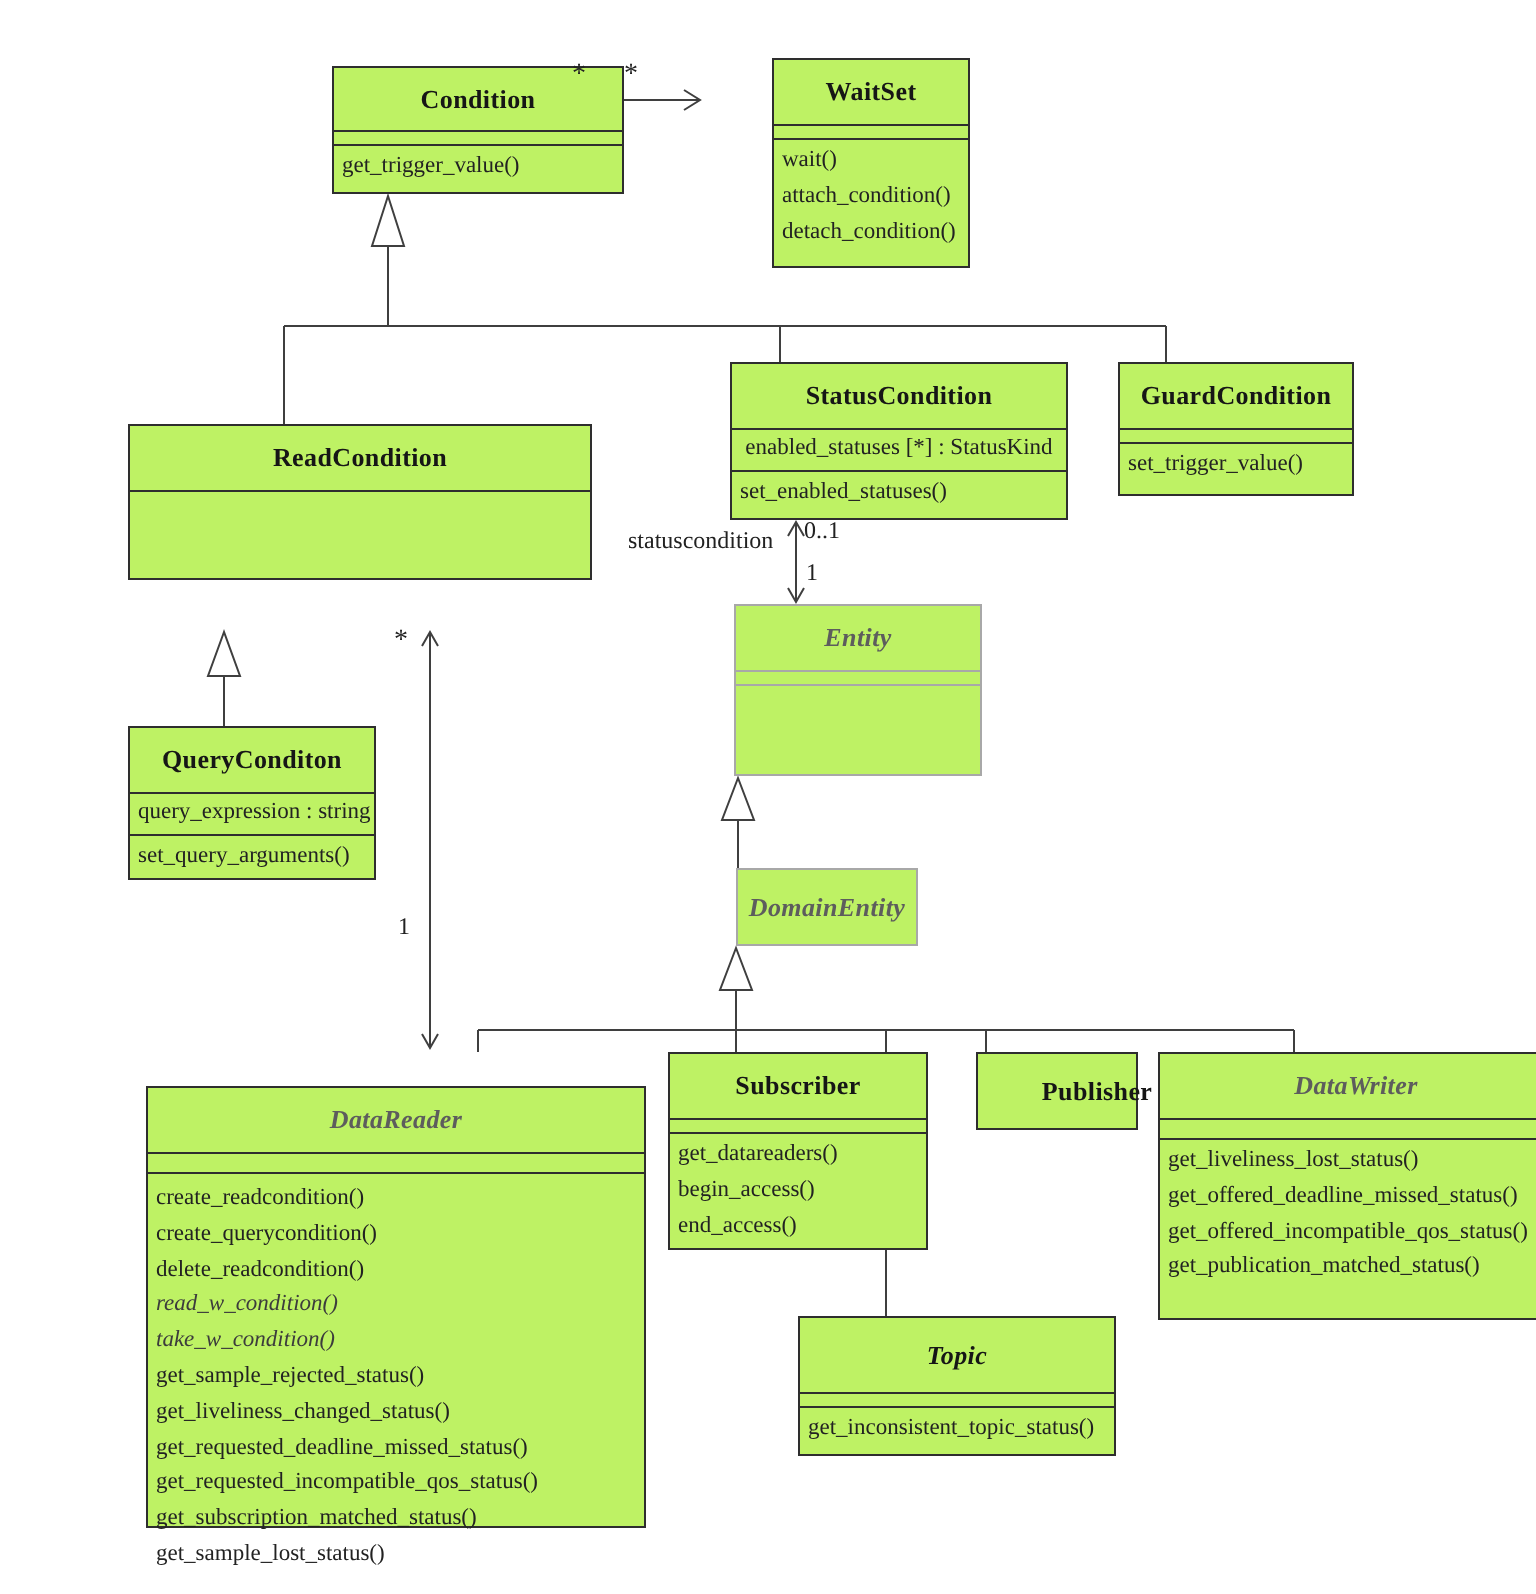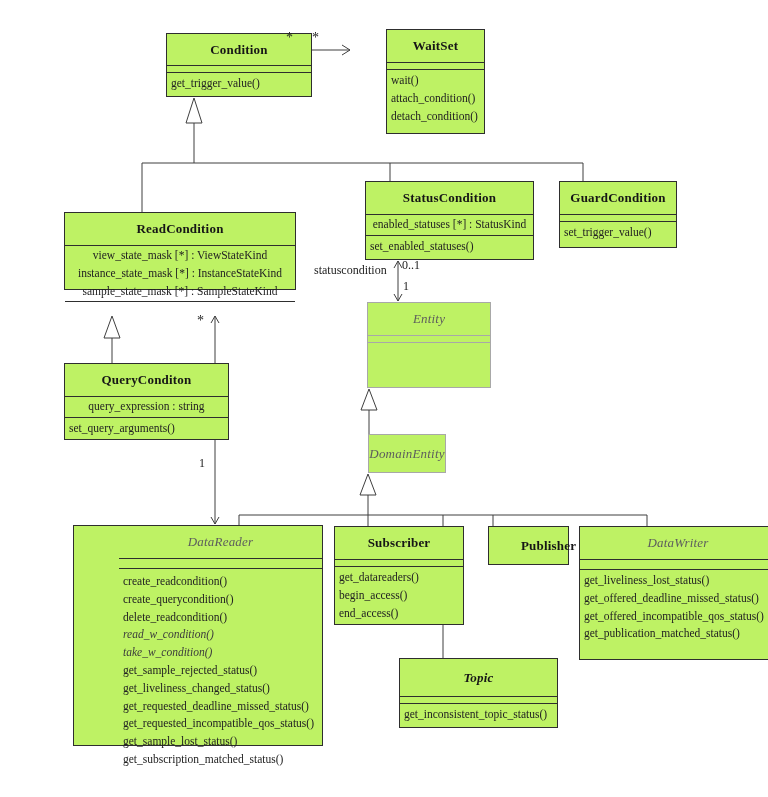--- a/index.html
+++ b/index.html
@@ -17,21 +17,21 @@
   }
   .uml-class.abstract-box { border-color:#a8a8a8; }
 
   .uml-title {
     flex:0 0 auto; height:33px; display:flex; align-items:center; justify-content:center;
     font-weight:bold; font-size:13px; letter-spacing:0.2px;
     border-bottom:1px solid #2e2e2e; color:#161616;
   }
   .abstract-box > .uml-title { border-bottom-color:#a8a8a8; }
   .abstract-name .uml-title, .uml-title.abstract-name {
-    font-style:italic; font-weight:normal; color:#5d5d5d;
+    font-style:italic; font-weight:bold; color:#5d5d5d;
   }
   .plain > .uml-title { border-bottom:none; }
 
   .uml-attrs {
     flex:0 0 auto; min-height:7px; border-bottom:1px solid #2e2e2e; padding:1px 0;text-align:center;
   }
   .abstract-box > .uml-attrs { border-bottom-color:#a8a8a8; }
   .uml-methods { flex:1 1 auto; padding:2px 0; }
   .uml-attrs:empty { padding:0; }
 
@@ -135,63 +135,58 @@
   <div class="uml-class" style="left:523px; top:181px; width:118px; height:67px;">
     <div class="uml-title">GuardCondition</div>
     <div class="uml-attrs"></div>
     <div class="uml-methods">
         <div class="member">set_trigger_value()</div>
       </div>
   </div>
 
   <div class="uml-class" style="left:28px; top:212px; width:232px; height:78px;">
     <div class="uml-title">ReadCondition</div>
-    <div class="uml-attrs">
-        <div class="member">view_state_mask [*] : ViewStateKind</div>
-        <div class="member">instance_state_mask [*] : InstanceStateKind</div>
-        <div class="member">sample_state_mask [*] : SampleStateKind</div>
-      </div>
     <div class="uml-methods"></div>
   </div>
 
-  <div class="uml-class" style="left:28px; top:363px; width:165px; height:77px;">
+  <div class="uml-class" style="left:28px; top:363px; width:124px; height:77px;">
     <div class="uml-title">QueryConditon</div>
     <div class="uml-attrs">
         <div class="member">query_expression : string</div>
       </div>
     <div class="uml-methods">
         <div class="member">set_query_arguments()</div>
       </div>
   </div>
 
   <div class="uml-class abstract-box" style="left:331px; top:302px; width:124px; height:86px;">
     <div class="uml-title abstract-name">Entity</div>
     <div class="uml-attrs"></div>
   </div>
 
-  <div class="uml-class abstract-box plain" style="left:332px; top:434px; width:78px; height:39px;">
+  <div class="uml-class abstract-box plain" style="left:332px; top:434px; width:91px; height:39px;">
     <div class="uml-title abstract-name" style="height:37px;">DomainEntity</div>
 
   </div>
 
-  <div class="uml-class" style="left:37px; top:525px; width:250px; height:221px;padding-left:45px;">
+  <div class="uml-class" style="left:37px; top:543px; width:250px; height:221px;">
     <div class="uml-title abstract-name">DataReader</div>
     <div class="uml-attrs" style="min-height:10px;"></div>
     <div class="uml-methods" style="padding-top:4px;">
         <div class="member">create_readcondition()</div>
         <div class="member">create_querycondition()</div>
         <div class="member">delete_readcondition()</div>
         <div class="member italic">read_w_condition()</div>
         <div class="member italic">take_w_condition()</div>
         <div class="member">get_sample_rejected_status()</div>
         <div class="member">get_liveliness_changed_status()</div>
         <div class="member">get_requested_deadline_missed_status()</div>
         <div class="member">get_requested_incompatible_qos_status()</div>
+        <div class="member">get_subscription_matched_status()</div>
         <div class="member">get_sample_lost_status()</div>
-        <div class="member">get_subscription_matched_status()</div>
       </div>
   </div>
 
   <div class="uml-class" style="left:298px; top:526px; width:130px; height:99px;">
     <div class="uml-title">Subscriber</div>
     <div class="uml-attrs"></div>
     <div class="uml-methods">
         <div class="member">get_datareaders()</div>
         <div class="member">begin_access()</div>
         <div class="member">end_access()</div>

